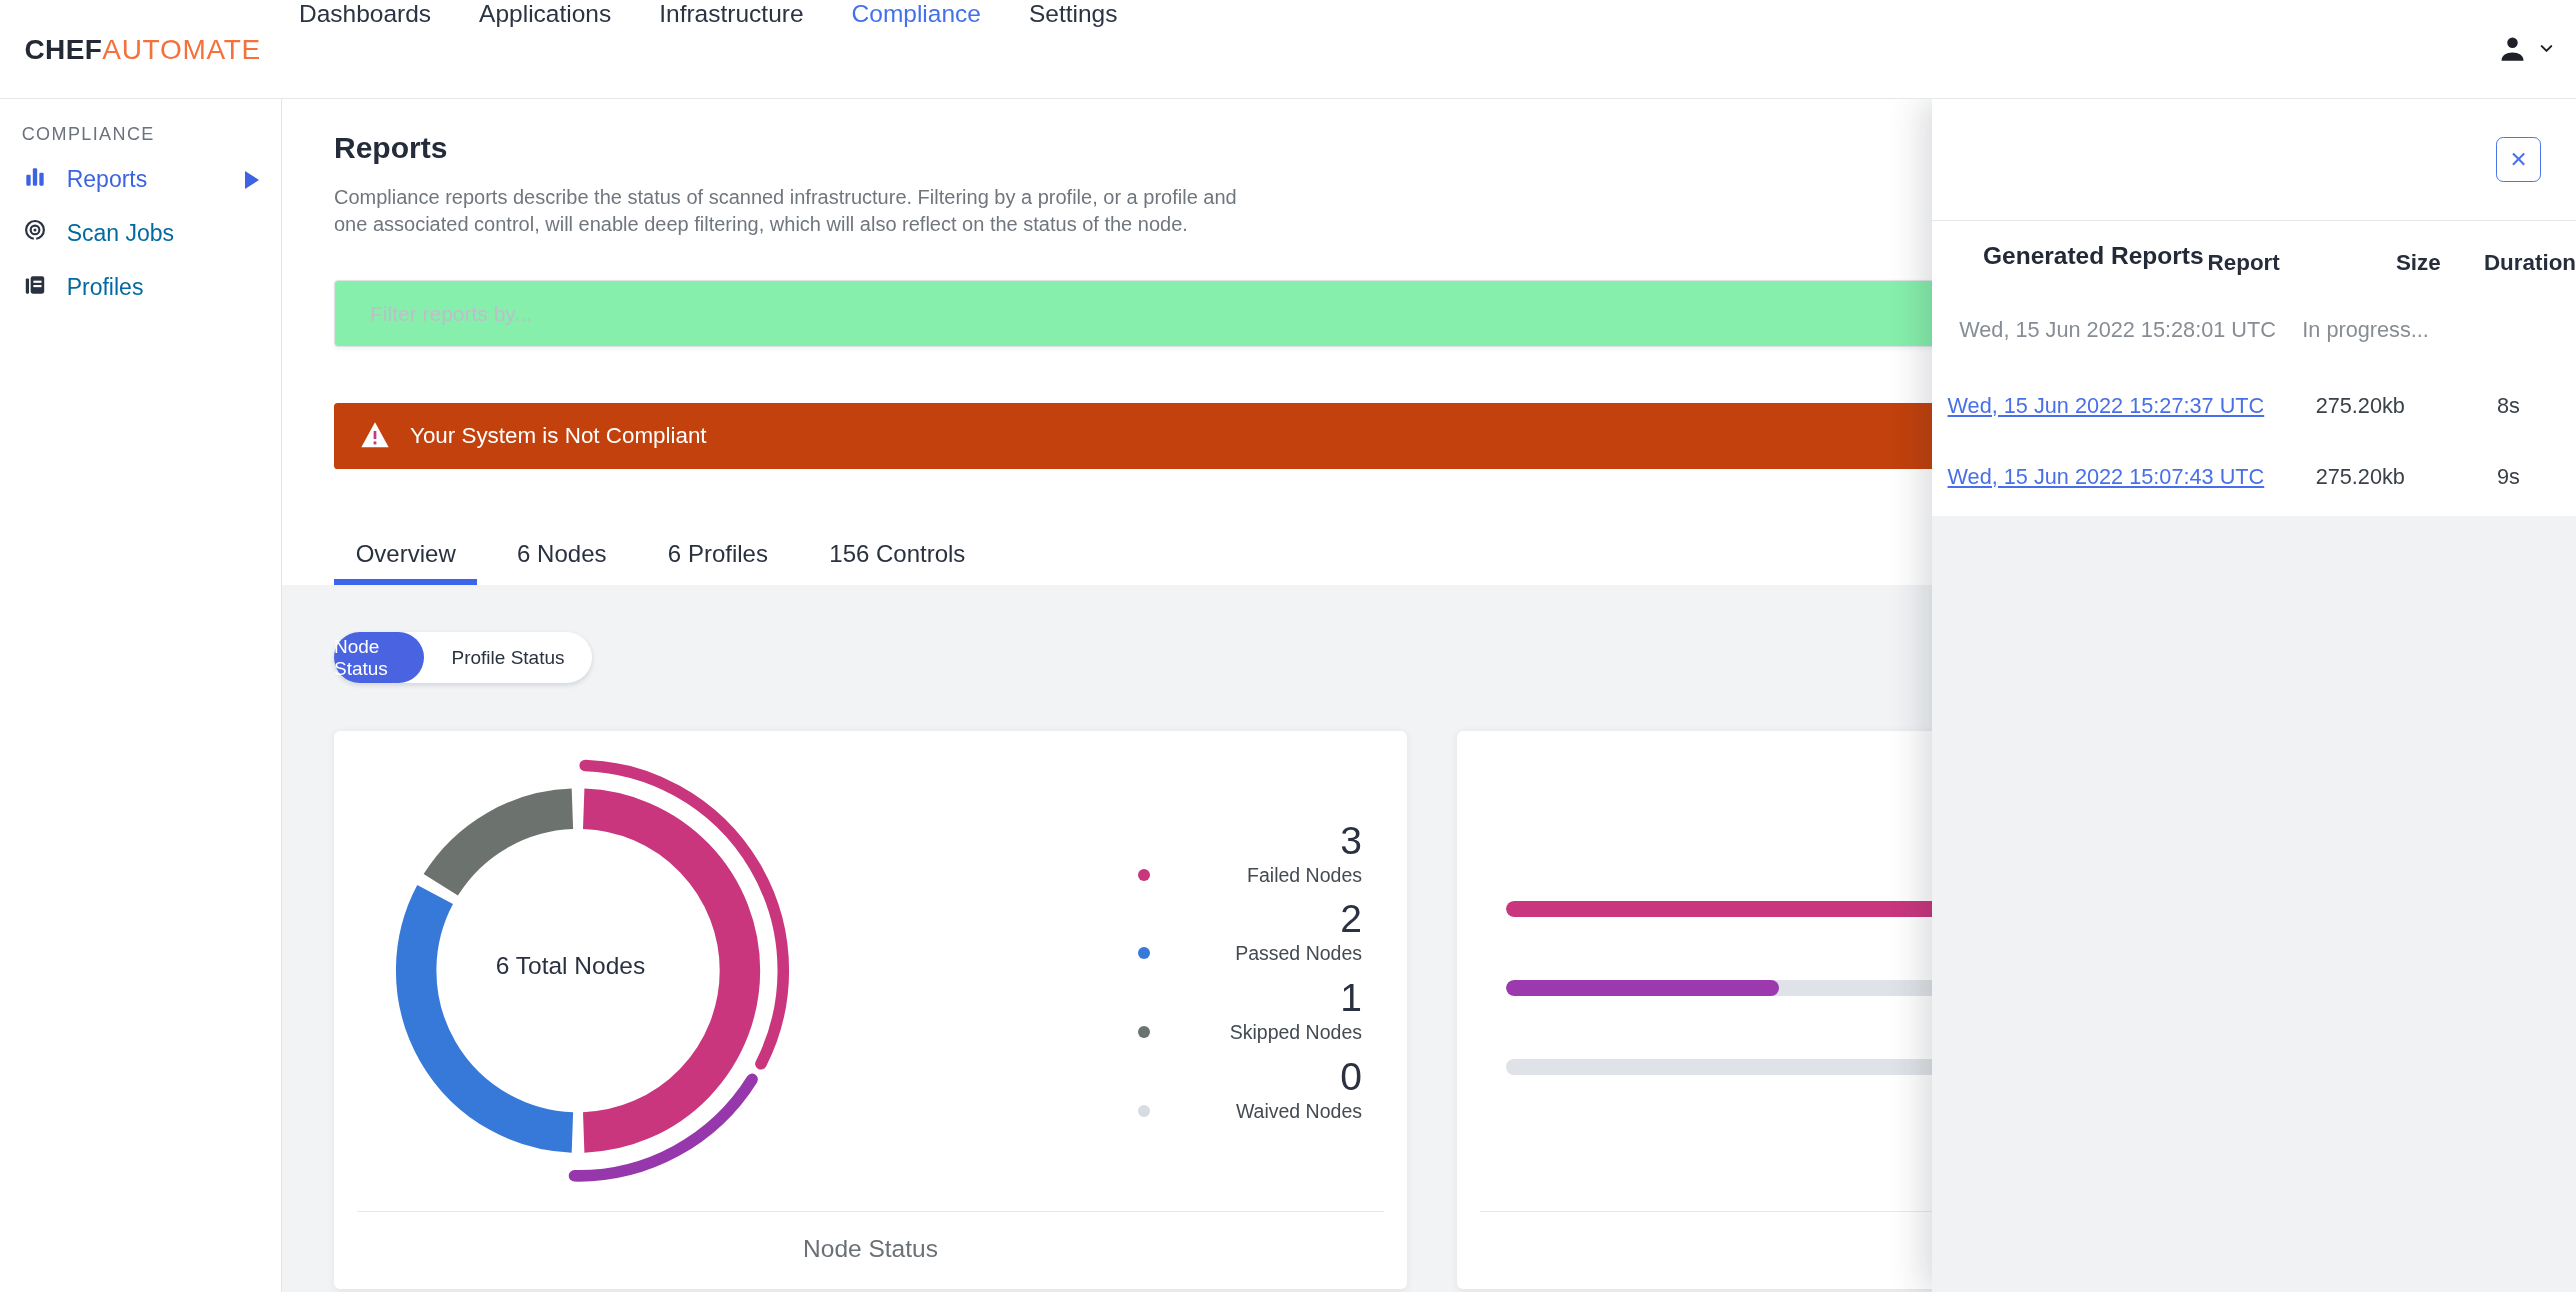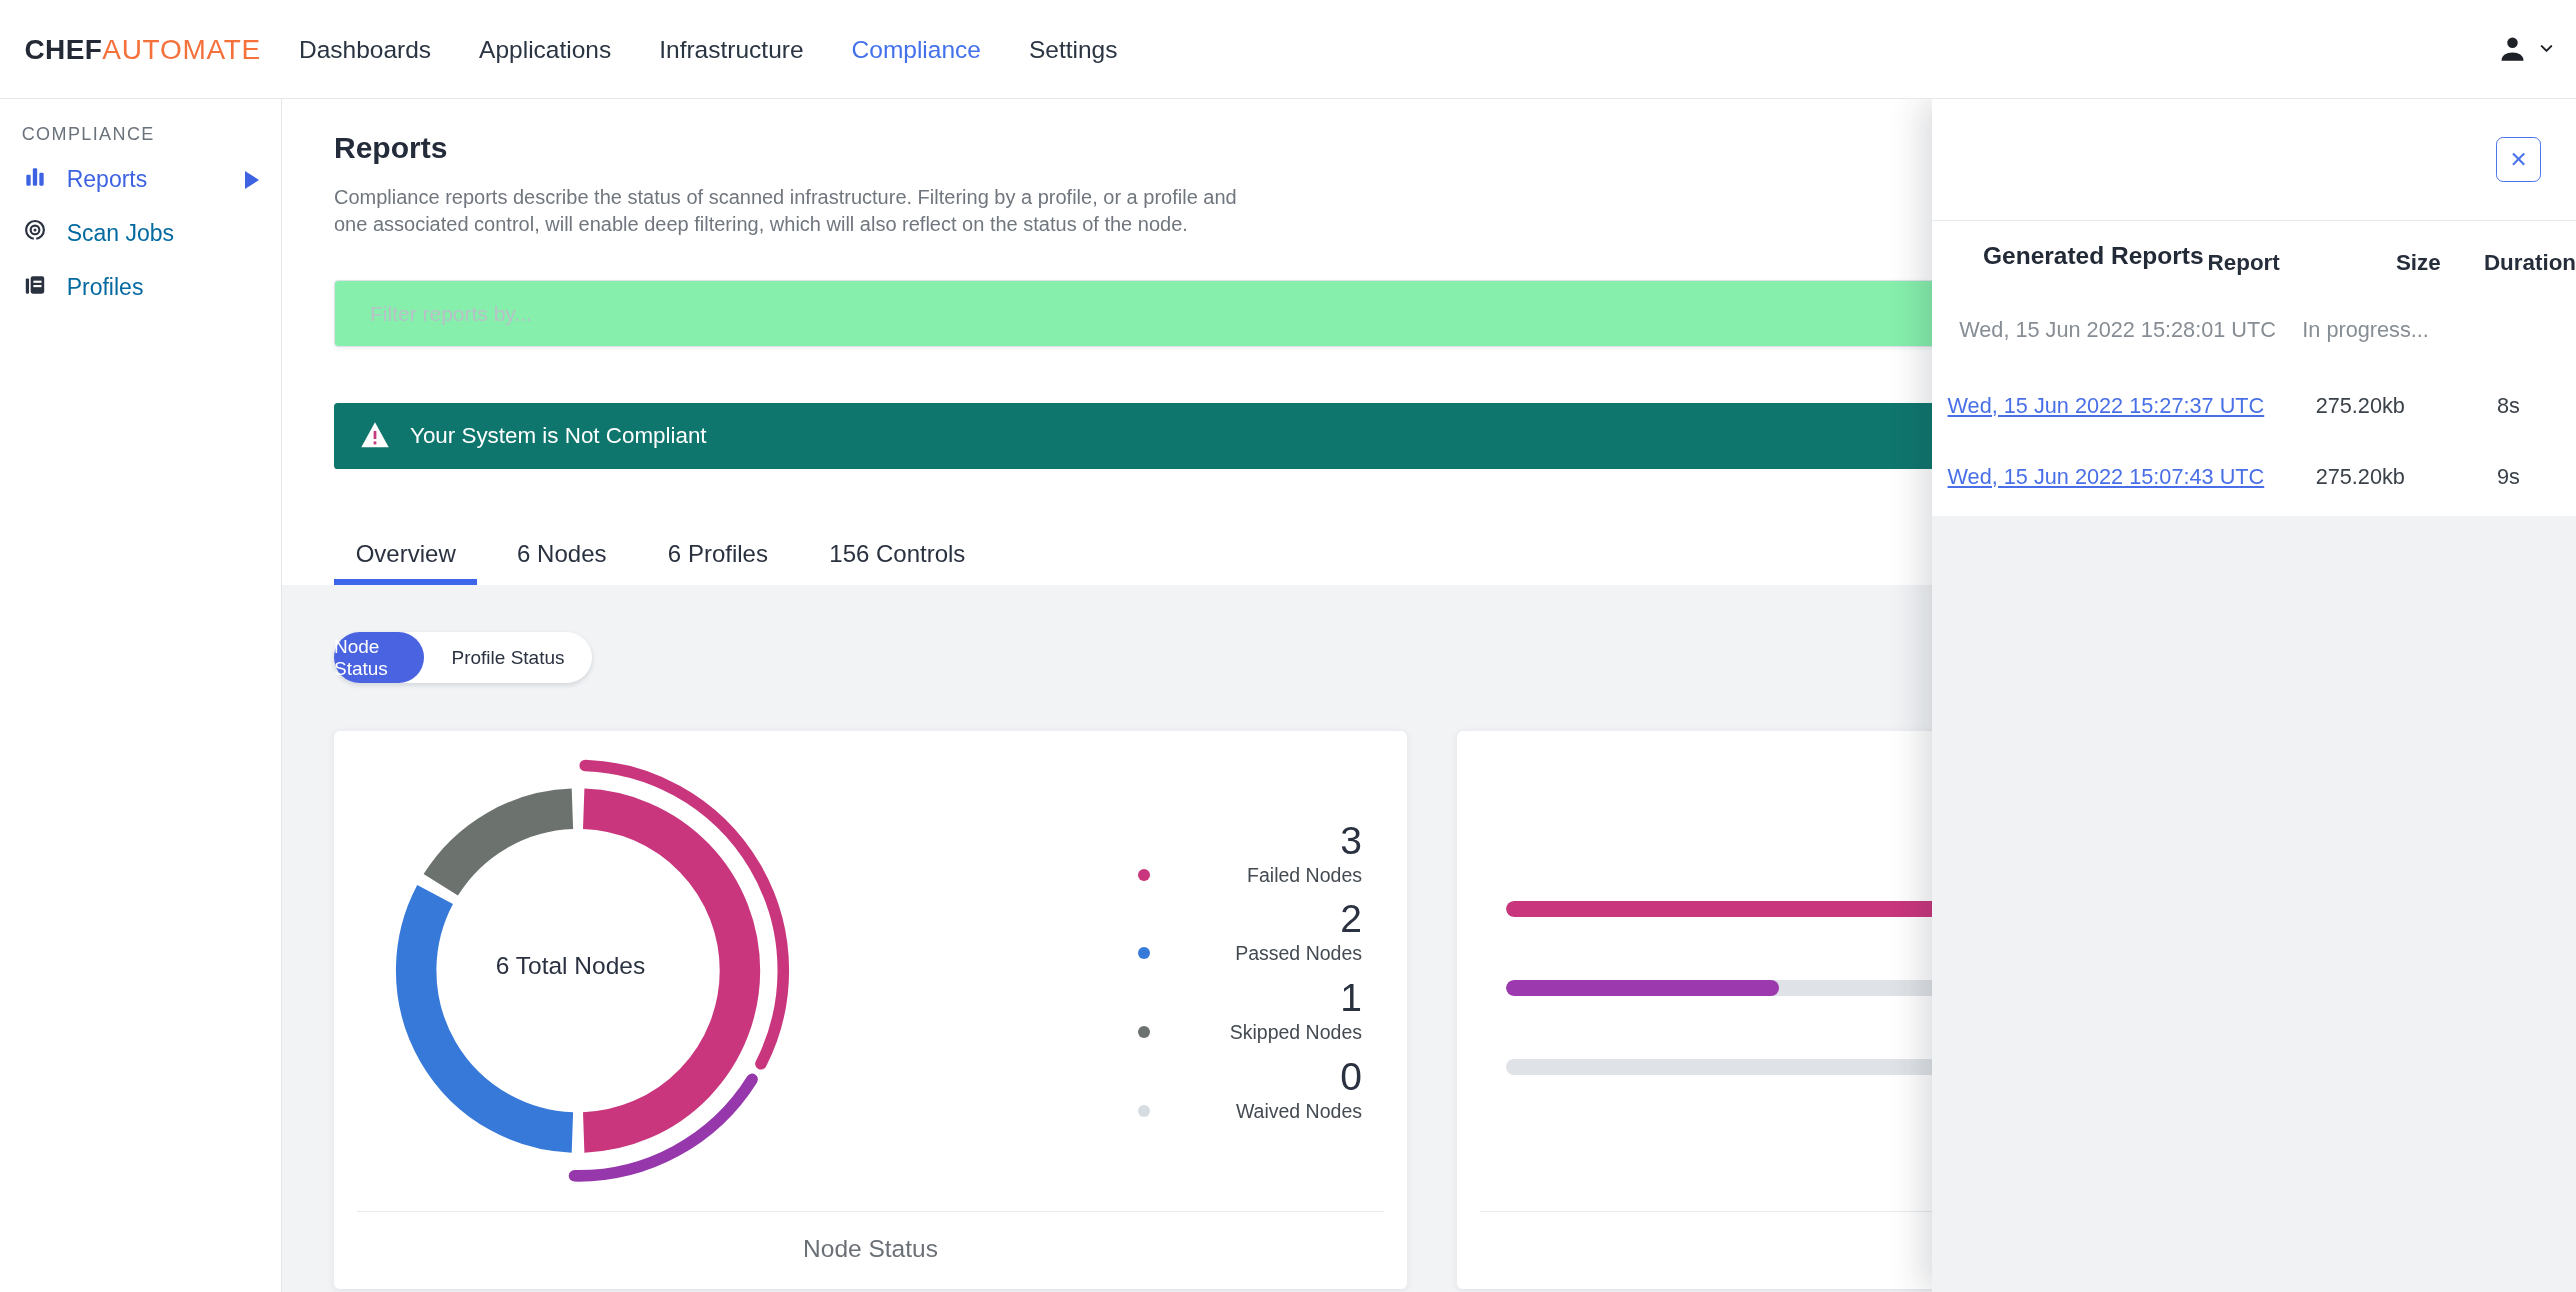--- a/index.html
+++ b/index.html
@@ -5,41 +5,41 @@
   * { margin:0; padding:0; box-sizing:border-box; }
   html,body { width:2576px; height:1292px; overflow:hidden; }
   body { font-family:"Liberation Sans", sans-serif; background:#ffffff; color:#2A3240; position:relative; }
   .stage { position:absolute; inset:0; }
 
   
   .topnav { position:absolute; left:0; top:0; width:2576px; height:99px; background:#fff; border-bottom:0.7px solid #E5E8EB; z-index:40; }
   .logo { position:absolute; left:24.5px; top:0; height:99px; display:flex; align-items:center; font-size:28px; letter-spacing:0.4px; }
   .logo .p1 { font-weight:800; color:#232A35; }
   .logo .p2 { font-weight:500; color:#F4713C; letter-spacing:0.7px; }
-  .nav-items { position:absolute; left:299px; top:0; height:99px; display:flex; align-items:center; gap:48px; }
+  .nav-items { position:absolute; left:299px; top:0; height:99px; display:flex; align-items:flex-start; gap:48px; }
   .nav-item { font-size:24.5px; color:#2A3442; cursor:pointer; }
   .nav-item.active { color:#4370EB; }
   .user-area { position:absolute; right:20px; top:0; height:99px; display:flex; align-items:center; gap:7.2px; }
 
   
   .sidebar { position:absolute; left:0; top:99px; width:282px; height:1193px; background:#fff; border-right:0.7px solid #E2E5E9; z-index:10; }
   .side-label { position:absolute; left:21.7px; top:24.5px; font-size:18px; letter-spacing:1.4px; color:#6A727C; }
   .side-item { position:absolute; left:0; width:282px; height:55px; display:flex; align-items:center; gap:19px; padding-left:21.7px; font-size:23px; color:#0369a1; cursor:pointer; }
   .side-item .txt { flex:0 0 auto; }
   .side-item.active { color:#3D63E3; }
   .side-arrow { position:absolute; left:245px; width:0; height:0; border-left:14.4px solid #3D63E3; border-top:9.4px solid transparent; border-bottom:9.4px solid transparent; }
 
   
   .main-white { position:absolute; left:282px; top:99px; width:2294px; height:486px; background:#fff; }
   .main-gray  { position:absolute; left:282px; top:585px; width:2294px; height:708px; background:#F1F3F5; }
   .page-title { position:absolute; left:334px; top:131px; font-size:30px; font-weight:600; color:#242B3A; }
   .page-desc { position:absolute; left:334px; top:184px; font-size:20px; line-height:27.4px; color:#70767E; }
   .filter-input { position:absolute; left:334px; top:280px; width:2196px; height:67px; background:#86efac; border:1.1px solid #DFE3E8; border-radius:4.3px; box-shadow:0 1.4px 4.3px rgba(30,40,60,.06); font-size:21px; padding:0 35px; color:#3A4149; font-family:"Liberation Sans", sans-serif; outline:none; }
   .filter-input::placeholder { color:#B9C0C8; }
-  .alert-banner { position:absolute; left:334px; top:403px; width:2196px; height:66px; background:#0f766e; border-radius:3.6px; display:flex; align-items:center; padding-left:26px; }
+  .alert-banner { position:absolute; left:334px; top:403px; width:2196px; height:66px; background:#c2410c; border-radius:3.6px; display:flex; align-items:center; padding-left:26px; }
   .alert-banner .msg { color:#fff; font-size:22.4px; margin-left:20px; }
 
   .tabs { position:absolute; left:334px; top:523px; height:62px; display:flex; gap:18px; }
   .tab { position:relative; height:62px; display:flex; align-items:center; padding:0 21.7px; font-size:24px; color:#2A3240; font-weight:500; cursor:pointer; }
   .tab.active::after { content:""; position:absolute; left:0; right:0; bottom:0; height:5.8px; background:#3B66E9; }
 
   .toggle { position:absolute; left:334px; top:632px; width:258px; height:51px; background:#fff; border-radius:26px; box-shadow:0 2.2px 5.8px rgba(30,40,60,.14); display:flex; align-items:center; z-index:5; }
   .toggle .seg { height:51px; display:flex; align-items:center; justify-content:center; font-size:19px; cursor:pointer; }
   .toggle .seg.active { width:90px; background:#4A63E0; color:#fff; border-radius:26px; }
   .toggle .seg.rest { flex:1; color:#2A3240; }

